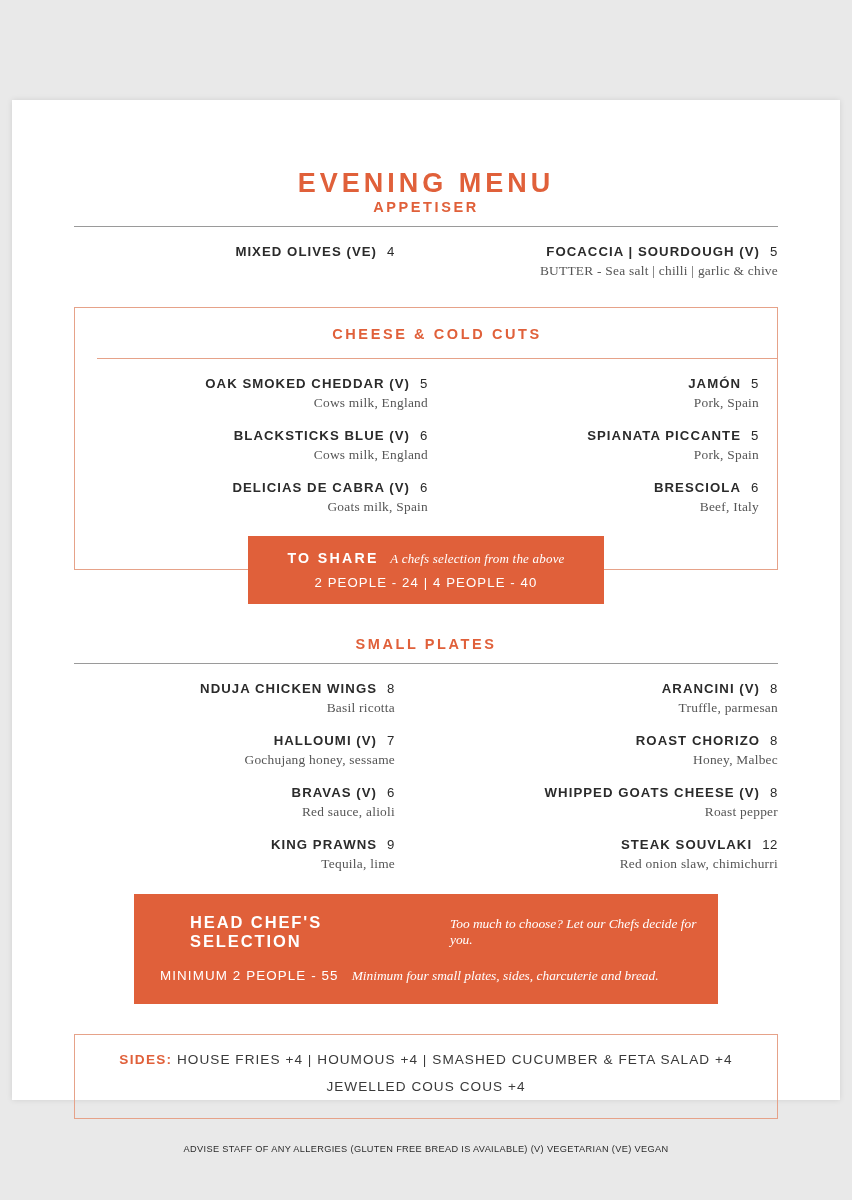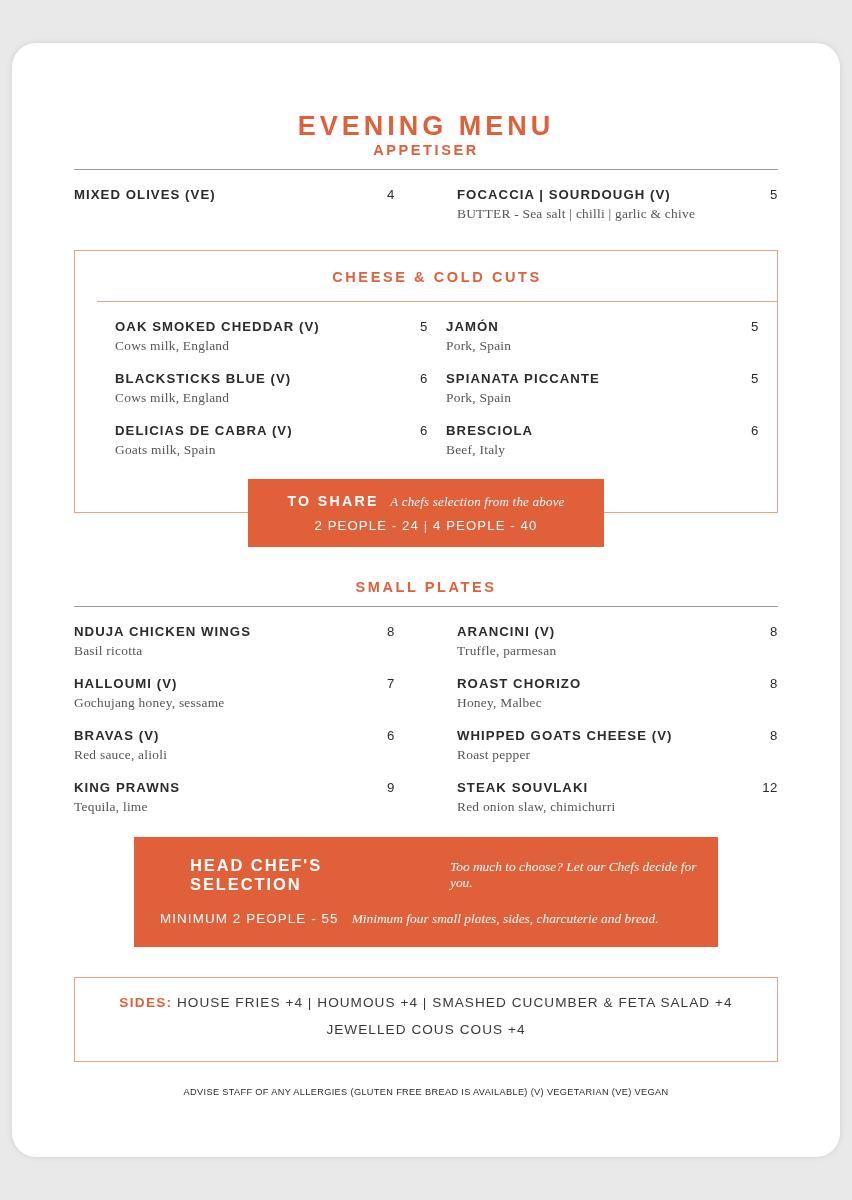--- a/index.html
+++ b/index.html
@@ -8,26 +8,25 @@
     width: 852px;
     height: 1200px;
     background: #e9e9e9;
     font-family: "Liberation Sans", sans-serif;
     display: flex;
     align-items: center;
     justify-content: center;
   }
   .page {
     width: 828px;
-    height: 1114px;
+    height: 1000px;
     background: #ffffff;
     position: relative;
     padding: 0 62px;
     box-shadow: 0 0 6px rgba(0,0,0,0.10);
-    border-radius: 24px;
   }
 
   
   .menu-title {
     text-align: center;
     color: #e0603a;
     font-size: 27px;
     letter-spacing: 4px;
     font-weight: bold;
     margin-top: 68px;
@@ -45,20 +44,21 @@
   .rule {
     border-top: 1px solid #9a9a9a;
     margin: 11px 0 0 0;
   }
 
   
   .items {
     display: grid;
     grid-template-columns: 1fr 1fr;
     column-gap: 62px;
+    text-align: right;
   }
   .item {
     padding-top: 17px;
   }
   .item-line {
     display: flex;
     align-items: baseline;
   }
   .item-name {
     color: #2b2b2b;

